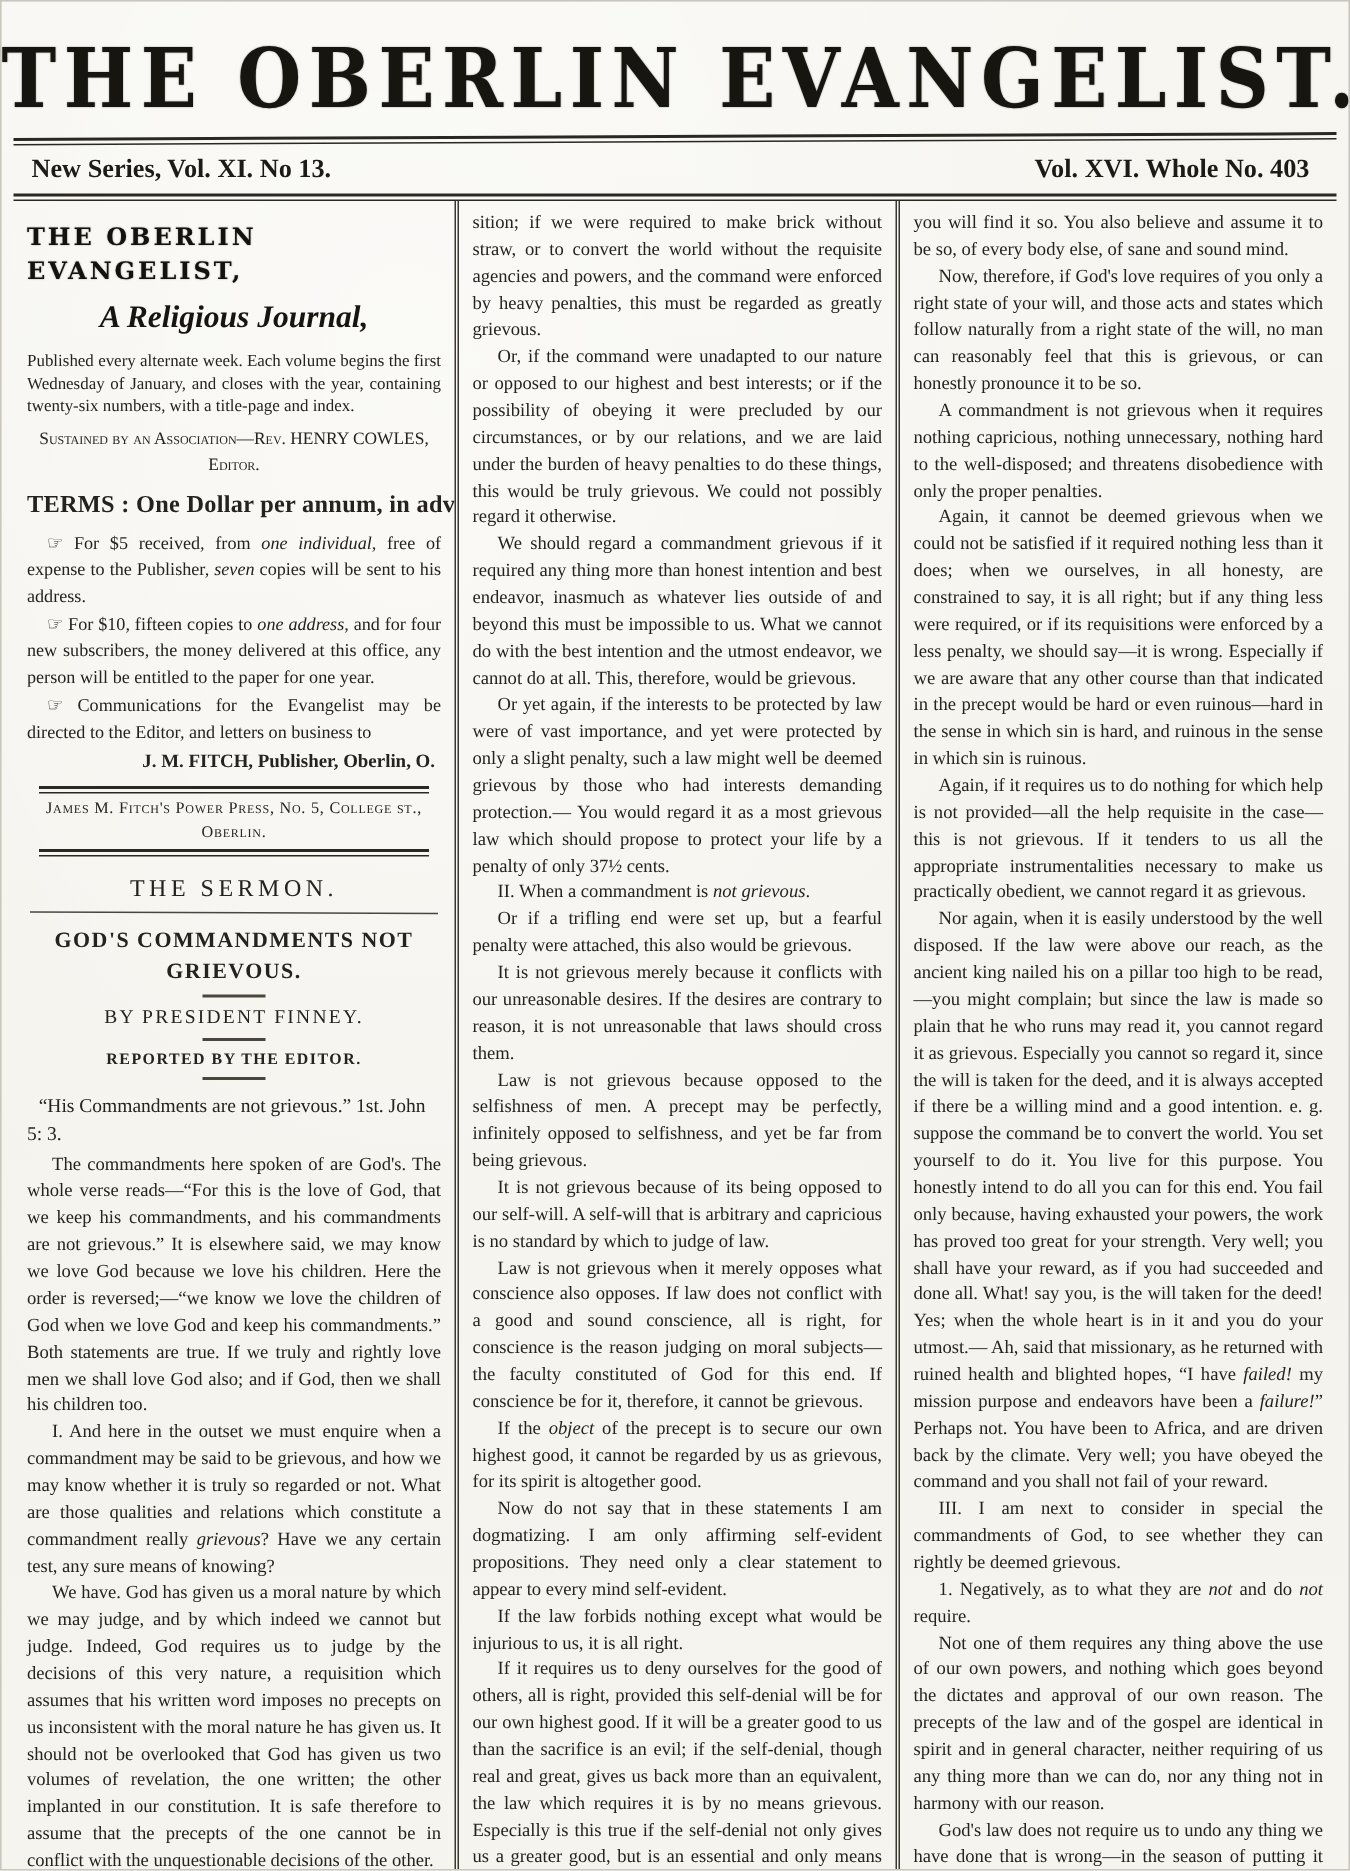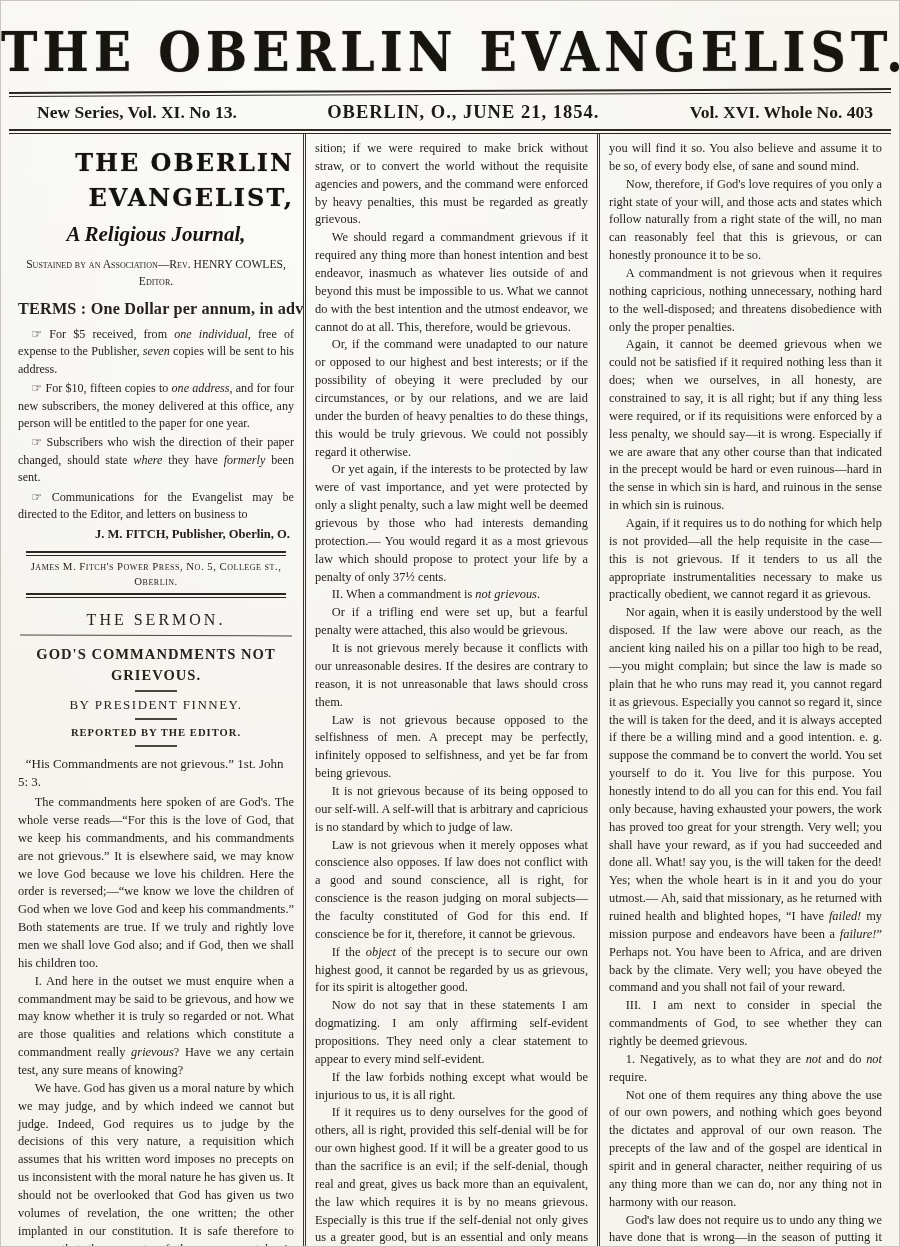--- a/index.html
+++ b/index.html
@@ -30,21 +30,21 @@
   }
   .rule-double {
     border-top: 2px solid #2b2822;
     border-bottom: 1px solid #2b2822;
     height: 5px;
     margin: 0 8px;
   }
   .rule-double.tilt { transform: rotate(-0.25deg); }
   .dateline {
     display: flex; justify-content: space-between; align-items: baseline;
-    padding: 7px 26px 6px 36px;
+    padding: 7px 26px 6px 20px;
     font-weight: bold; font-size: 17.5px;
     color: #1d1b16;
     white-space: nowrap;
   }
   .dateline .dl-center { font-size: 18.5px; letter-spacing: 1px; }
   
   .columns {
     display: grid;
     grid-template-columns: 1fr 1fr 1fr;
     height: 1117px;
@@ -59,24 +59,24 @@
     text-align: justify;
     color: #26231e;
   }
   .col + .col { border-left: 3px double #3a3730; }
   p.body-para { text-indent: 1.35em; }
   p.notice-para { text-indent: 1.1em; margin-top: 2px; font-size: 12.1px; }
   p.noindent { text-indent: 0; }
   i { font-style: italic; }
   
   .paper-name {
-    text-align: right;
+    text-align: left;
     font-family: "DejaVu Serif", "Liberation Serif", serif;
     font-weight: bold;
-    font-size: 24px;
+    font-size: 16px;
     letter-spacing: 2px;
     margin-top: 6px;
     color: #14120d;
     text-shadow: 0 0 1px rgba(20,18,12,0.5);
   }
   .journal-subtitle {
     text-align: center;
     font-style: italic;
     font-weight: bold;
     font-size: 21px;
@@ -111,37 +111,36 @@
 </head>
 <body>
 
 <div class="page">
 
   <header class="masthead">
     <div class="masthead-title">THE OBERLIN EVANGELIST.</div>
     <div class="rule-double tilt" style="margin-top:9px;"></div>
     <div class="dateline">
       <span class="dl-left">New Series, Vol. XI. No 13.</span>
-      <span class="dl-center">OBERLIN, O., JUNE 21, 1854.</span>
       <span class="dl-right">Vol. XVI. Whole No. 403</span>
     </div>
     <div class="rule-double"></div>
   </header>
 
   <div class="columns">
 
     <section class="col">
       <div class="paper-name">THE OBERLIN EVANGELIST,</div>
       <div class="journal-subtitle">A Religious Journal,</div>
+      <p class="pub-info noindent">Published every alternate week. Each volume begins the first Wednesday of January, and closes with the year, containing twenty-six numbers, with a title-page and index.</p>
       <p class="sustained noindent">Sustained by an Association—Rev. HENRY COWLES, Editor.</p>
       <div class="terms-line">TERMS : One Dollar per annum, in advance.</div>
       <div>
           <p class="notice-para">☞ For $5 received, from <i>one individual</i>, free of expense to the Publisher, <i>seven</i> copies will be sent to his address.</p>
           <p class="notice-para">☞ For $10, fifteen copies to <i>one address</i>, and for four new subscribers, the money delivered at this office, any person will be entitled to the paper for one year.</p>
-          <p class="notice-para">☞ Subscribers who wish the direction of their paper changed, should state <i>where</i> they have <i>formerly</i> been sent.</p>
           <p class="notice-para">☞ Communications for the Evangelist may be directed to the Editor, and letters on business to</p>
         </div>
       <div class="publisher-line">J. M. FITCH, Publisher, Oberlin, O.</div>
       <div class="imprint-block">
         <div class="rule-double"></div>
         <div class="imprint">James M. Fitch's Power Press, No. 5, College st., Oberlin.</div>
         <div class="rule-double"></div>
       </div>
       <div class="sermon-head">
         <div class="section-title">THE SERMON.</div>
@@ -156,22 +155,22 @@
       <p class="scripture">“His Commandments are not grievous.” 1st. John 5: 3.</p>
       <div>
           <p class="body-para">The commandments here spoken of are God's. The whole verse reads—“For this is the love of God, that we keep his commandments, and his commandments are not grievous.” It is elsewhere said, we may know we love God because we love his children. Here the order is reversed;—“we know we love the children of God when we love God and keep his commandments.” Both statements are true. If we truly and rightly love men we shall love God also; and if God, then we shall his children too.</p>
           <p class="body-para">I. And here in the outset we must enquire when a commandment may be said to be grievous, and how we may know whether it is truly so regarded or not. What are those qualities and relations which constitute a commandment really <i>grievous</i>? Have we any certain test, any sure means of knowing?</p>
           <p class="body-para">We have. God has given us a moral nature by which we may judge, and by which indeed we cannot but judge. Indeed, God requires us to judge by the decisions of this very nature, a requisition which assumes that his written word imposes no precepts on us inconsistent with the moral nature he has given us. It should not be overlooked that God has given us two volumes of revelation, the one written; the other implanted in our constitution. It is safe therefore to assume that the precepts of the one cannot be in conflict with the unquestionable decisions of the other.</p>
         </div>
     </section>
 
     <section class="col">
         <p class="body-para noindent">sition; if we were required to make brick without straw, or to convert the world without the requisite agencies and powers, and the command were enforced by heavy penalties, this must be regarded as greatly grievous.</p>
+        <p class="body-para">Or, if the command were unadapted to our nature or opposed to our highest and best interests; or if the possibility of obeying it were precluded by our circumstances, or by our relations, and we are laid under the burden of heavy penalties to do these things, this would be truly grievous. We could not possibly regard it otherwise.</p>
         <p class="body-para">We should regard a commandment grievous if it required any thing more than honest intention and best endeavor, inasmuch as whatever lies outside of and beyond this must be impossible to us. What we cannot do with the best intention and the utmost endeavor, we cannot do at all. This, therefore, would be grievous.</p>
-        <p class="body-para">Or, if the command were unadapted to our nature or opposed to our highest and best interests; or if the possibility of obeying it were precluded by our circumstances, or by our relations, and we are laid under the burden of heavy penalties to do these things, this would be truly grievous. We could not possibly regard it otherwise.</p>
         <p class="body-para">Or yet again, if the interests to be protected by law were of vast importance, and yet were protected by only a slight penalty, such a law might well be deemed grievous by those who had interests demanding protection.— You would regard it as a most grievous law which should propose to protect your life by a penalty of only 37½ cents.</p>
         <p class="body-para">II. When a commandment is <i>not grievous</i>.</p>
         <p class="body-para">Or if a trifling end were set up, but a fearful penalty were attached, this also would be grievous.</p>
         <p class="body-para">It is not grievous merely because it conflicts with our unreasonable desires. If the desires are contrary to reason, it is not unreasonable that laws should cross them.</p>
         <p class="body-para">Law is not grievous because opposed to the selfishness of men. A precept may be perfectly, infinitely opposed to selfishness, and yet be far from being grievous.</p>
         <p class="body-para">It is not grievous because of its being opposed to our self-will. A self-will that is arbitrary and capricious is no standard by which to judge of law.</p>
         <p class="body-para">Law is not grievous when it merely opposes what conscience also opposes. If law does not conflict with a good and sound conscience, all is right, for conscience is the reason judging on moral subjects—the faculty constituted of God for this end. If conscience be for it, therefore, it cannot be grievous.</p>
         <p class="body-para">If the <i>object</i> of the precept is to secure our own highest good, it cannot be regarded by us as grievous, for its spirit is altogether good.</p>
         <p class="body-para">Now do not say that in these statements I am dogmatizing. I am only affirming self-evident propositions. They need only a clear statement to appear to every mind self-evident.</p>
         <p class="body-para">If the law forbids nothing except what would be injurious to us, it is all right.</p>

